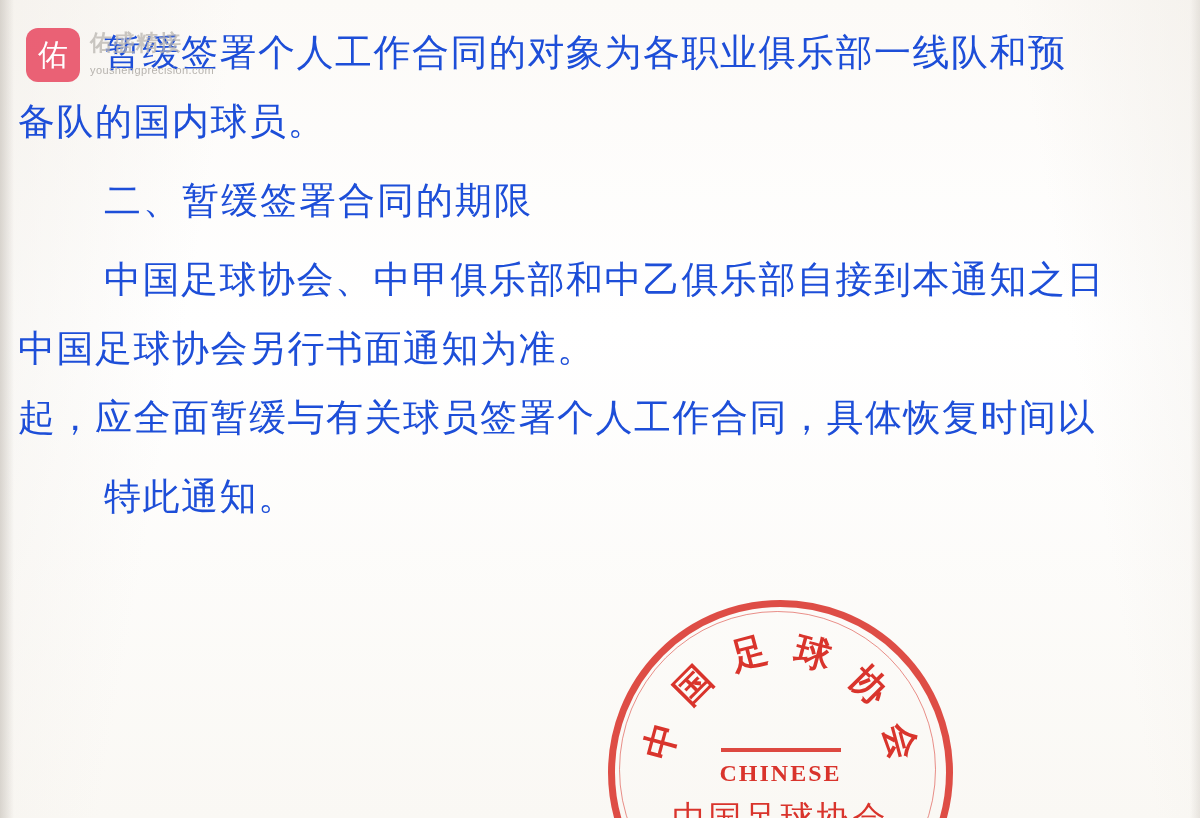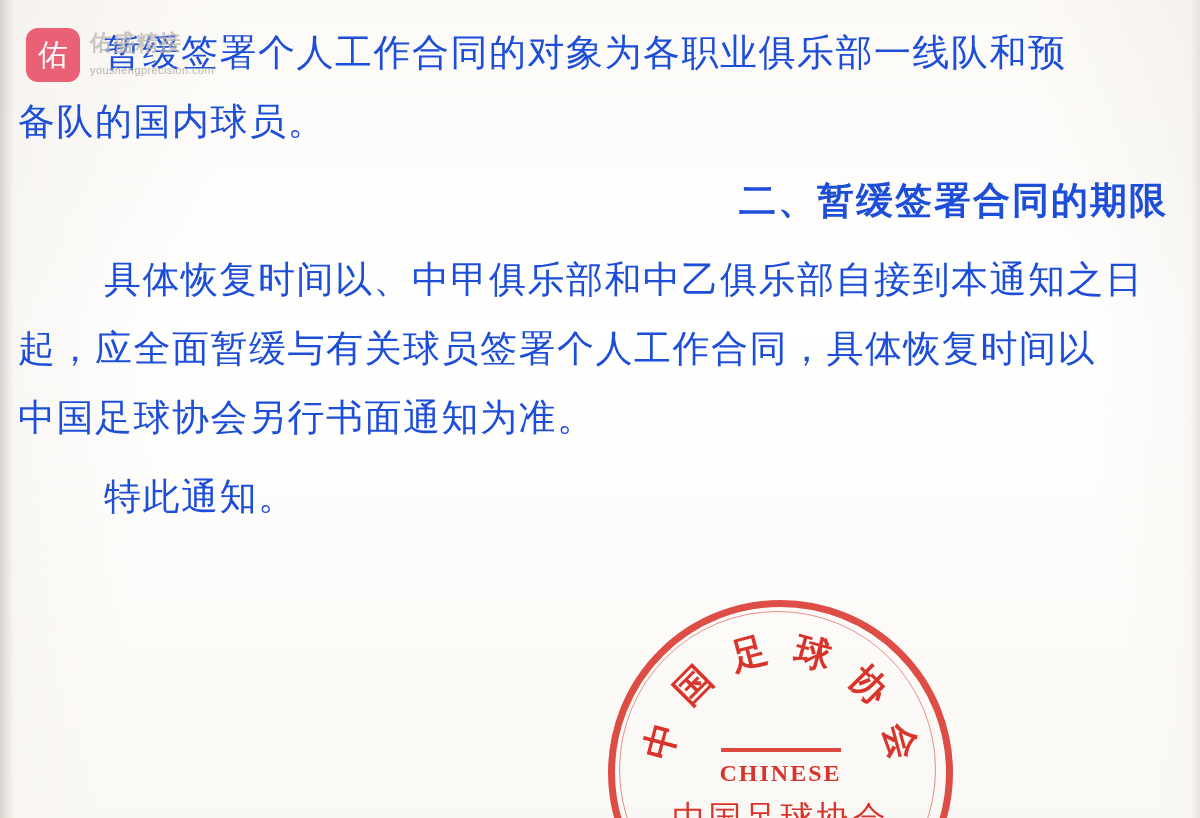--- a/index.html
+++ b/index.html
@@ -56,24 +56,23 @@
     line-height: 69px;
     letter-spacing: 1.5px;
     color: #1d4ed8;
     white-space: pre;
     font-family: "DejaVu Serif", "Liberation Serif", serif;
   }
   .indent {
     padding-left: 86px;
   }
   .heading {
-    font-weight: bold;
+    font-weight: normal;
     letter-spacing: 2px;
     padding-left: 86px;
-    text-align: right;
   }
   .gap-before {
     margin-top: 10px;
   }
 
   
   #watermark {
     position: absolute;
     left: 26px;
     top: 26px;
@@ -191,23 +190,23 @@
 <div id="page">
 
   <div id="paper-texture"></div>
   <div id="left-edge"></div>
   <div id="right-edge"></div>
 
   <div id="doc-body">
     <div class="doc-line indent">暂缓签署个人工作合同的对象为各职业俱乐部一线队和预</div>
     <div class="doc-line">备队的国内球员。</div>
     <div class="doc-line heading gap-before">二、暂缓签署合同的期限</div>
-    <div class="doc-line indent gap-before">具体恢复时间以、中甲俱乐部和中乙俱乐部自接到本通知之日</div>
+    <div class="doc-line indent gap-before">中国足球协会、中甲俱乐部和中乙俱乐部自接到本通知之日</div>
+    <div class="doc-line">中国足球协会另行书面通知为准。</div>
     <div class="doc-line">起，应全面暂缓与有关球员签署个人工作合同，具体恢复时间以</div>
-    <div class="doc-line">中国足球协会另行书面通知为准。</div>
     <div class="doc-line indent gap-before">特此通知。</div>
   </div>
 
   <div id="watermark">
     <div id="wm-badge"></div>
     <div id="wm-badge-char">佑</div>
     <div id="wm-cn">佑盛精接</div>
     <div id="wm-en">youshengprecision.com</div>
   </div>
 

